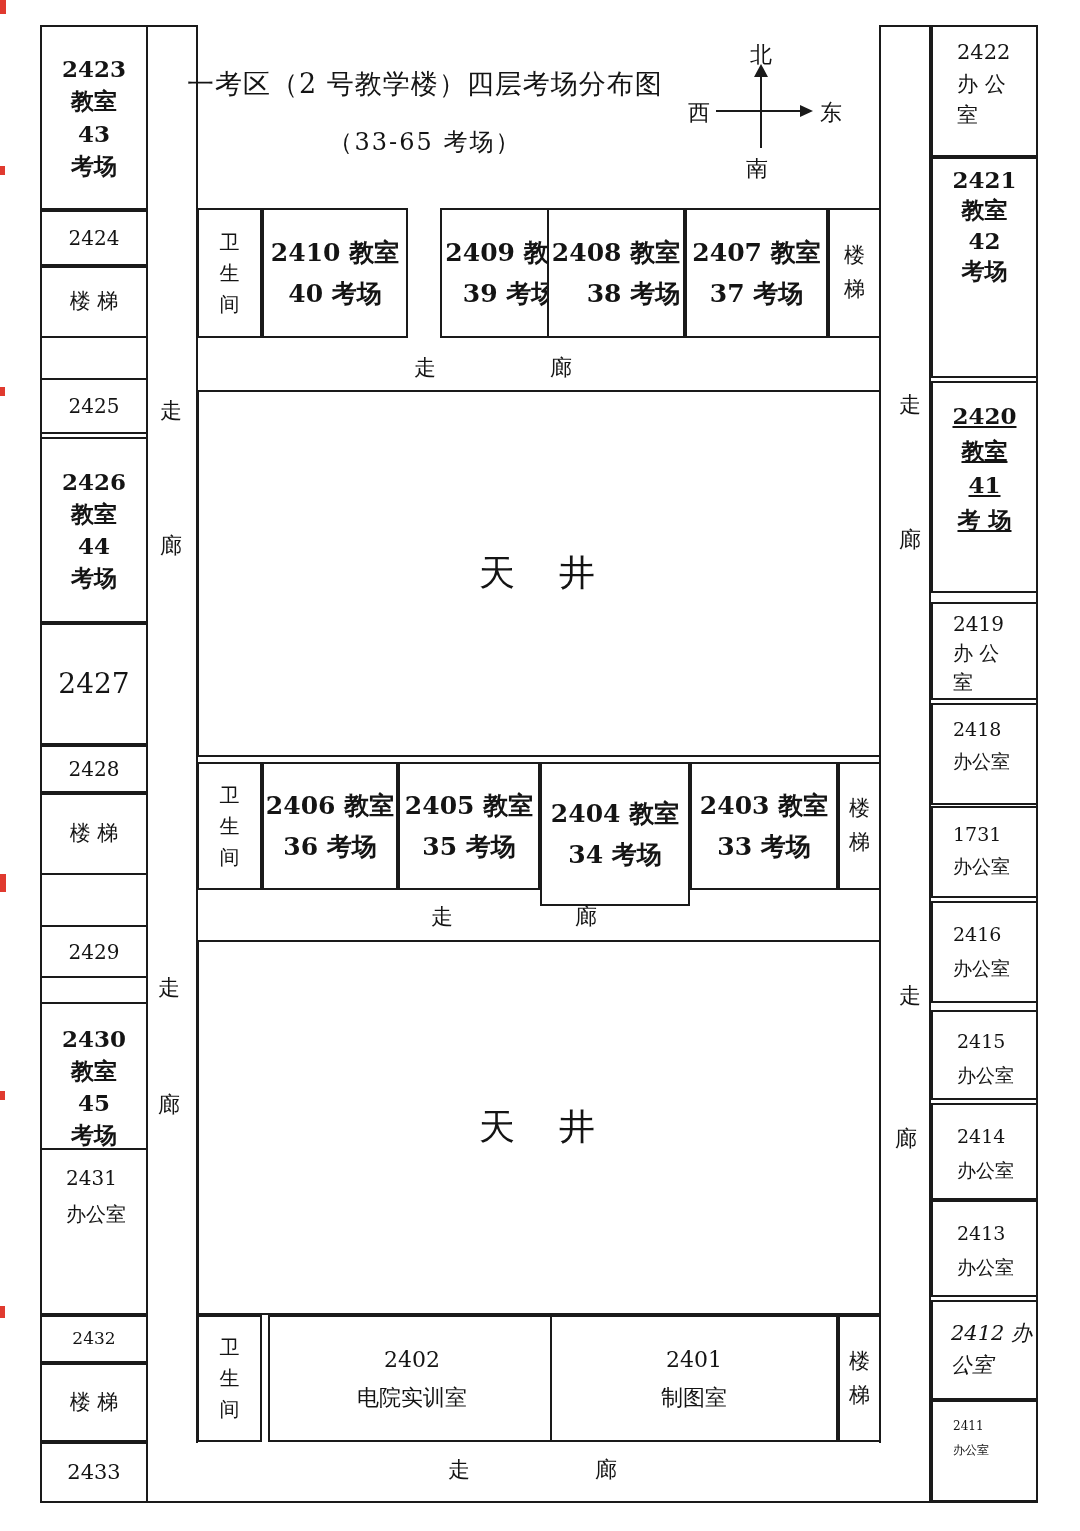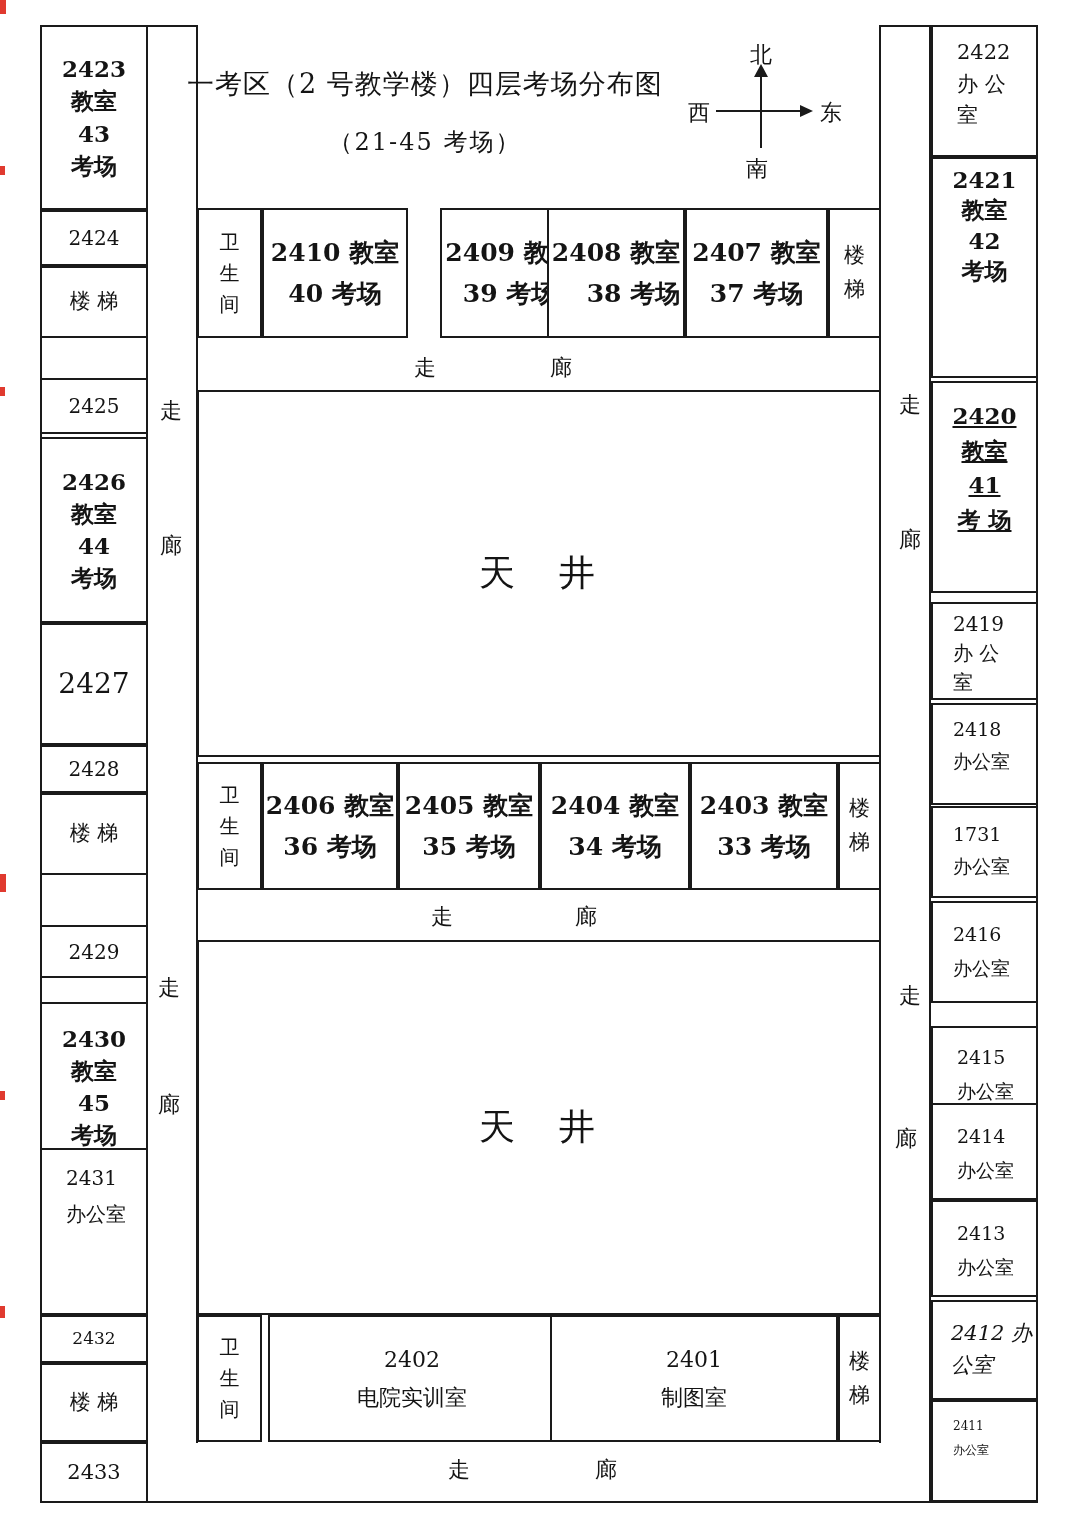--- a/index.html
+++ b/index.html
@@ -38,21 +38,21 @@
   <div class="line" style="left:879px;top:25px;width:159px;height:2px;"></div>
   <div class="line" style="left:40px;top:1501px;width:998px;height:2px;"></div>
   <div class="line" style="left:40px;top:25px;width:2px;height:1478px;"></div>
   <div class="line" style="left:146px;top:25px;width:2px;height:1478px;"></div>
   <div class="line" style="left:196px;top:25px;width:2px;height:1418px;"></div>
   <div class="line" style="left:879px;top:25px;width:2px;height:1418px;"></div>
   <div class="line" style="left:929px;top:25px;width:2px;height:1477px;"></div>
   <div class="line" style="left:1036px;top:25px;width:2px;height:1477px;"></div>
 
   <div class="lbl" style="left:175px;top:66px;width:500px;font-size:27px;letter-spacing:1px;">一考区（2 号教学楼）四层考场分布图</div>
-  <div class="lbl" style="left:175px;top:126px;width:500px;font-size:24px;letter-spacing:2px;">（21-45 考场）</div>
+  <div class="lbl" style="left:175px;top:126px;width:500px;font-size:24px;letter-spacing:2px;">（33-65 考场）</div>
 
   <div class="line" style="left:760px;top:72px;width:2px;height:76px;"></div>
   <div class="line" style="left:716px;top:110px;width:86px;height:2px;"></div>
   <div class="arr-up" style="left:754px;top:64px;"></div>
   <div class="arr-right" style="left:800px;top:105px;"></div>
   <div class="lbl" style="left:748px;top:40px;width:26px;font-size:22px;">北</div>
   <div class="lbl" style="left:744px;top:154px;width:26px;font-size:22px;">南</div>
   <div class="lbl" style="left:686px;top:98px;width:26px;font-size:22px;">西</div>
   <div class="lbl" style="left:818px;top:98px;width:26px;font-size:22px;">东</div>
 
@@ -94,21 +94,21 @@
 考 场</div>
   <div class="box tl" style="left:931px;top:602px;width:107px;height:98px;font-size:20px;padding:6px 0 0 20px;line-height:1.45;">2419
 办 公
 室</div>
   <div class="box tl" style="left:931px;top:703px;width:107px;height:102px;font-size:19px;padding:8px 0 0 20px;line-height:1.7;">2418
 办公室</div>
   <div class="box tl" style="left:931px;top:806px;width:107px;height:92px;font-size:19px;padding:10px 0 0 20px;line-height:1.7;">1731
 办公室</div>
   <div class="box tl" style="left:931px;top:901px;width:107px;height:102px;font-size:19px;padding:14px 0 0 20px;line-height:1.8;">2416
 办公室</div>
-  <div class="box tl" style="left:931px;top:1010px;width:107px;height:90px;font-size:19px;padding:12px 0 0 24px;line-height:1.8;margin-top:16px;">2415
+  <div class="box tl" style="left:931px;top:1010px;width:107px;height:90px;font-size:19px;padding:12px 0 0 24px;line-height:1.8;">2415
 办公室</div>
   <div class="box tl" style="left:931px;top:1103px;width:107px;height:97px;font-size:19px;padding:14px 0 0 24px;line-height:1.8;">2414
 办公室</div>
   <div class="box tl" style="left:931px;top:1200px;width:107px;height:97px;font-size:19px;padding:14px 0 0 24px;line-height:1.8;">2413
 办公室</div>
   <div class="box tl" style="left:931px;top:1300px;width:107px;height:100px;font-size:21px;padding:16px 0 0 18px;line-height:1.5;font-style:italic;">2412 办
 公室</div>
   <div class="box tl" style="left:931px;top:1400px;width:107px;height:102px;font-size:12px;padding:12px 0 0 20px;line-height:2;">2411
 办公室</div>
 
@@ -131,21 +131,21 @@
 
   <div class="box" style="left:197px;top:390px;width:684px;height:367px;font-size:36px;letter-spacing:4px;">天　井</div>
 
   <div class="box" style="left:197px;top:762px;width:65px;height:128px;font-size:20px;line-height:1.55;">卫
 生
 间</div>
   <div class="box bold" style="left:262px;top:762px;width:136px;height:128px;font-size:25px;line-height:1.65;">2406 教室
 36 考场</div>
   <div class="box bold" style="left:398px;top:762px;width:142px;height:128px;font-size:25px;line-height:1.65;">2405 教室
 35 考场</div>
-  <div class="box bold" style="left:540px;top:762px;width:150px;height:128px;font-size:25px;line-height:1.65;">2404 教室
+  <div class="box bold" style="left:540px;top:762px;width:150px;height:144px;font-size:25px;line-height:1.65;">2404 教室
 34 考场</div>
   <div class="box bold" style="left:690px;top:762px;width:148px;height:128px;font-size:25px;line-height:1.65;">2403 教室
 33 考场</div>
   <div class="box" style="left:838px;top:762px;width:43px;height:128px;font-size:21px;line-height:1.6;">楼
 梯</div>
 
   <div class="lbl" style="left:430px;top:902px;width:24px;font-size:22px;">走</div>
   <div class="lbl" style="left:574px;top:902px;width:24px;font-size:22px;">廊</div>
 
   <div class="box" style="left:197px;top:940px;width:684px;height:375px;font-size:36px;letter-spacing:4px;">天　井</div>

